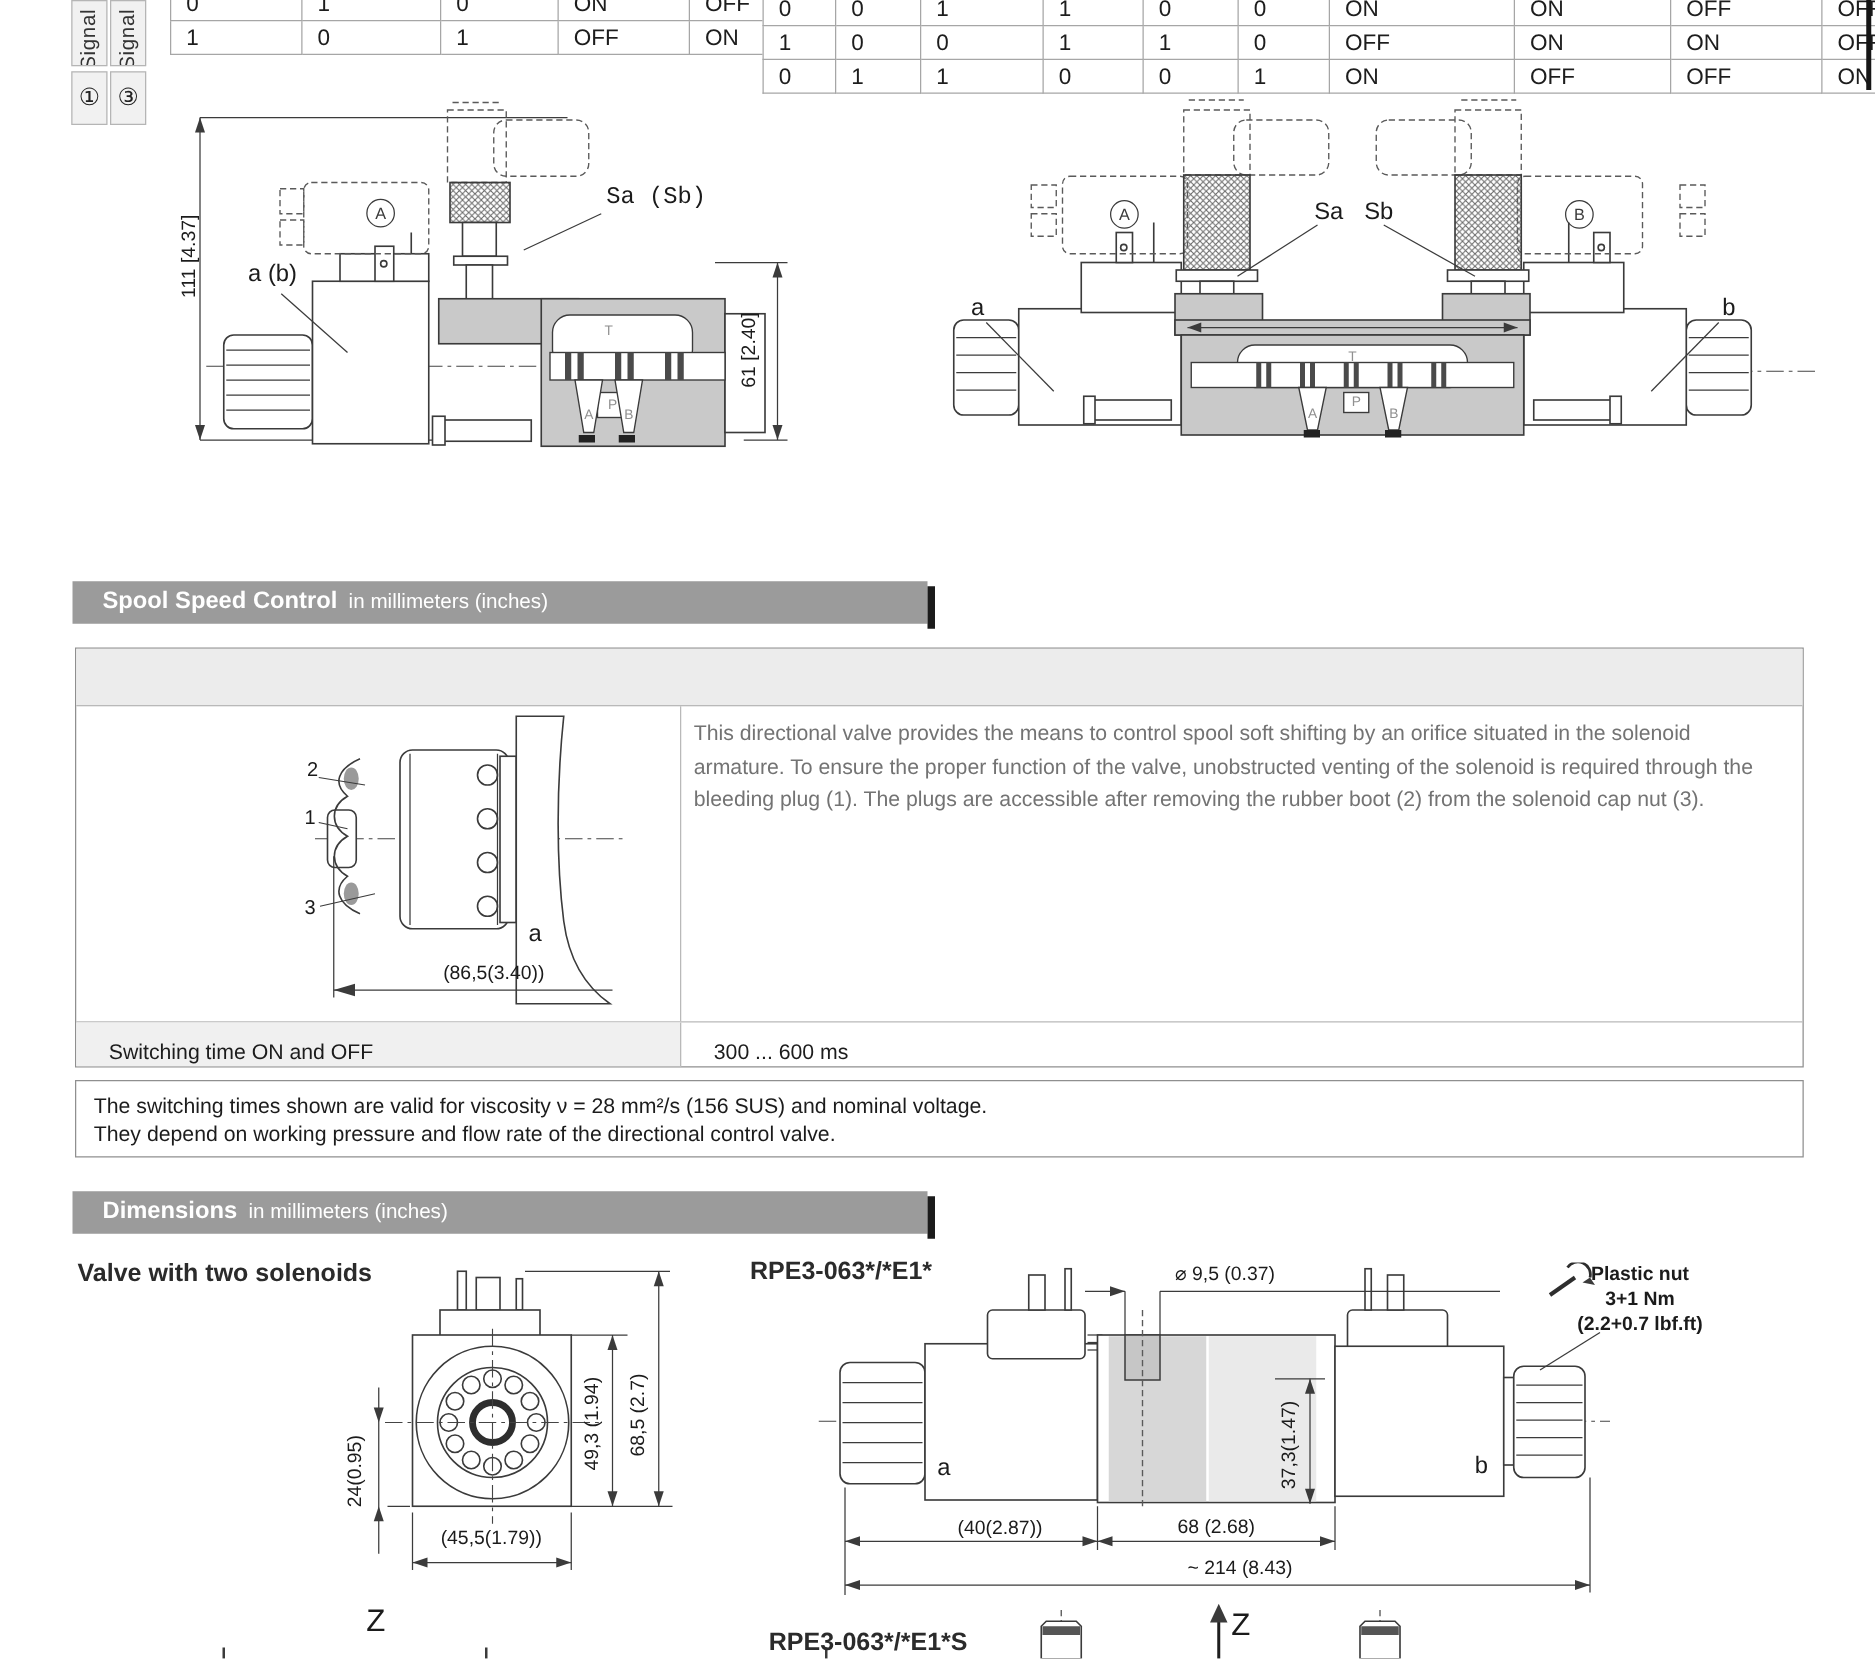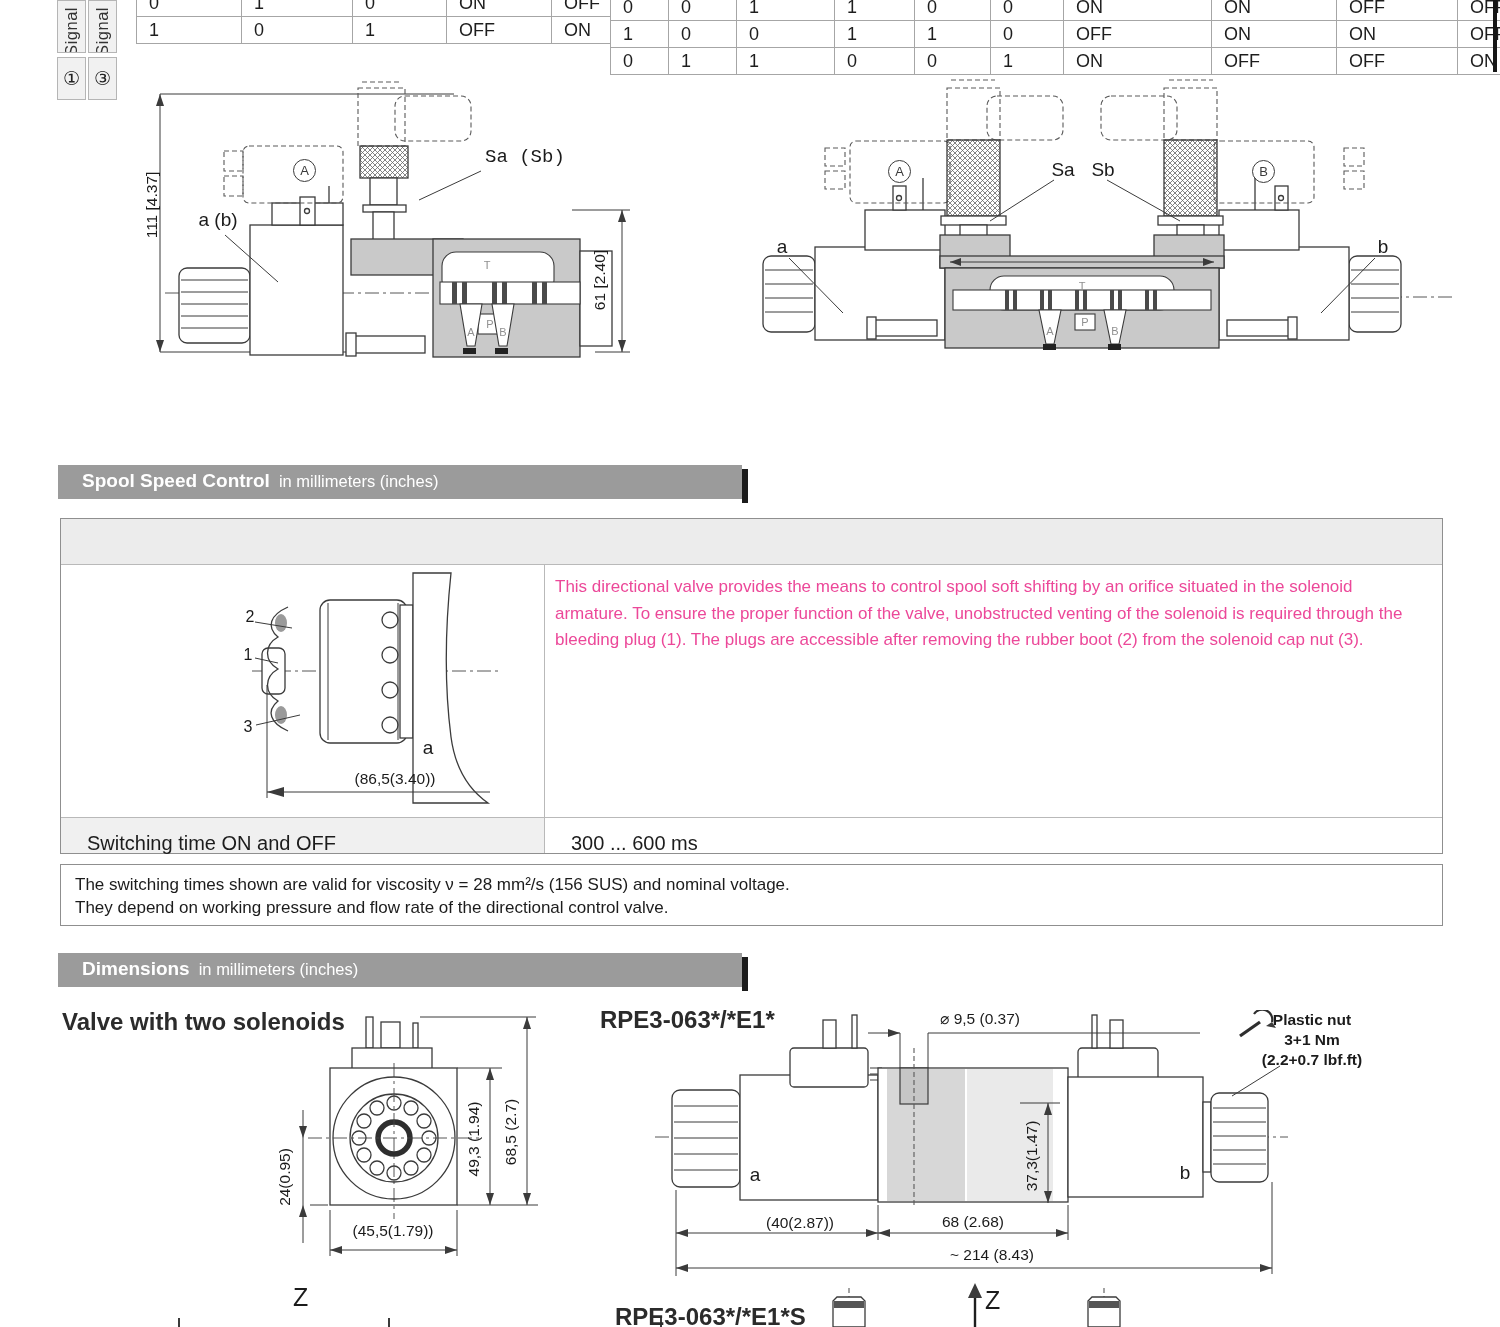--- a/index.html
+++ b/index.html
@@ -23,38 +23,38 @@
   .bar::after{content:"";position:absolute;right:-6px;top:4px;width:6px;height:100%;background:#1b1b1b;}
   .bar .t{font-weight:bold;font-size:19px;margin-right:9px;}
   .bar .s{font-size:16.5px;}
   
   .box{position:absolute;box-sizing:border-box;border:1px solid #8f8f8f;background:#fff;}
   .row{display:flex;box-sizing:border-box;}
   .cellL{width:484px;border-right:1px solid #b9b9b9;box-sizing:border-box;flex:none;}
   .hdr{background:#ececec;border-bottom:1px solid #b9b9b9;height:46px;}
   .hdr div{font-weight:bold;font-size:18px;color:#2c2c2c;padding:11px 0 0 13px;}
   .bodyrow{height:252px;}
-  .para{font-size:17px;line-height:26.5px;color:#ec4899;padding:9px 26px 0 10px;}
-  .swrow{height:36px;border-top:1px solid #b9b9b9;font-size:20px;color:#1c1c1c;}
+  .para{font-size:17px;line-height:26.5px;color:#737373;padding:9px 26px 0 10px;}
+  .swrow{height:36px;border-top:1px solid #b9b9b9;font-size:17px;color:#1c1c1c;}
   .swrow .cellL{background:#f0f0f0;}
   .swrow div{padding:7px 0 0 13px;}
   .note{font-size:17px;line-height:23px;color:#1c1c1c;padding:8px 14px;}
   
   .draw{position:absolute;}
   .lbl{position:absolute;white-space:nowrap;color:#1b1b1b;font-size:16px;}
   .c{transform:translate(-50%,-50%);}
   .rot{transform:translate(-50%,-50%) rotate(-90deg);}
   .big{font-size:19px;}
   .dim{font-size:15.5px;}
   .port{font-size:11px;color:#909090;}
   .bold{font-weight:bold;}
   .circ{position:absolute;width:23px;height:23px;border:1.4px solid #3b3b3b;border-radius:50%;
         display:flex;align-items:center;justify-content:center;font-size:13px;color:#3b3b3b;
         background:transparent;box-sizing:border-box;}
-  .title{position:absolute;font-weight:bold;font-size:24px;color:#2b2b2b;white-space:nowrap;}
+  .title{position:absolute;font-weight:bold;font-size:20px;color:#2b2b2b;white-space:nowrap;}
   .tick{position:absolute;width:2px;height:9px;background:#3b3b3b;}
   
   .ln{fill:#fff;stroke:#3b3b3b;stroke-width:1.3;}
   .nf{fill:none;stroke:#3b3b3b;stroke-width:1.3;}
   .thin{stroke:#3b3b3b;stroke-width:1;fill:none;}
   .grayln{fill:#c9c9c9;stroke:#3b3b3b;stroke-width:1.3;}
   .wh{fill:#fff;stroke:#3b3b3b;stroke-width:1.1;}
   .dash{fill:none;stroke:#5a5a5a;stroke-width:1.1;stroke-dasharray:5 3;}
   .cl{stroke:#444;stroke-width:.9;stroke-dasharray:14 4 3 4;fill:none;}
   .arr{fill:#3b3b3b;stroke:none;}

